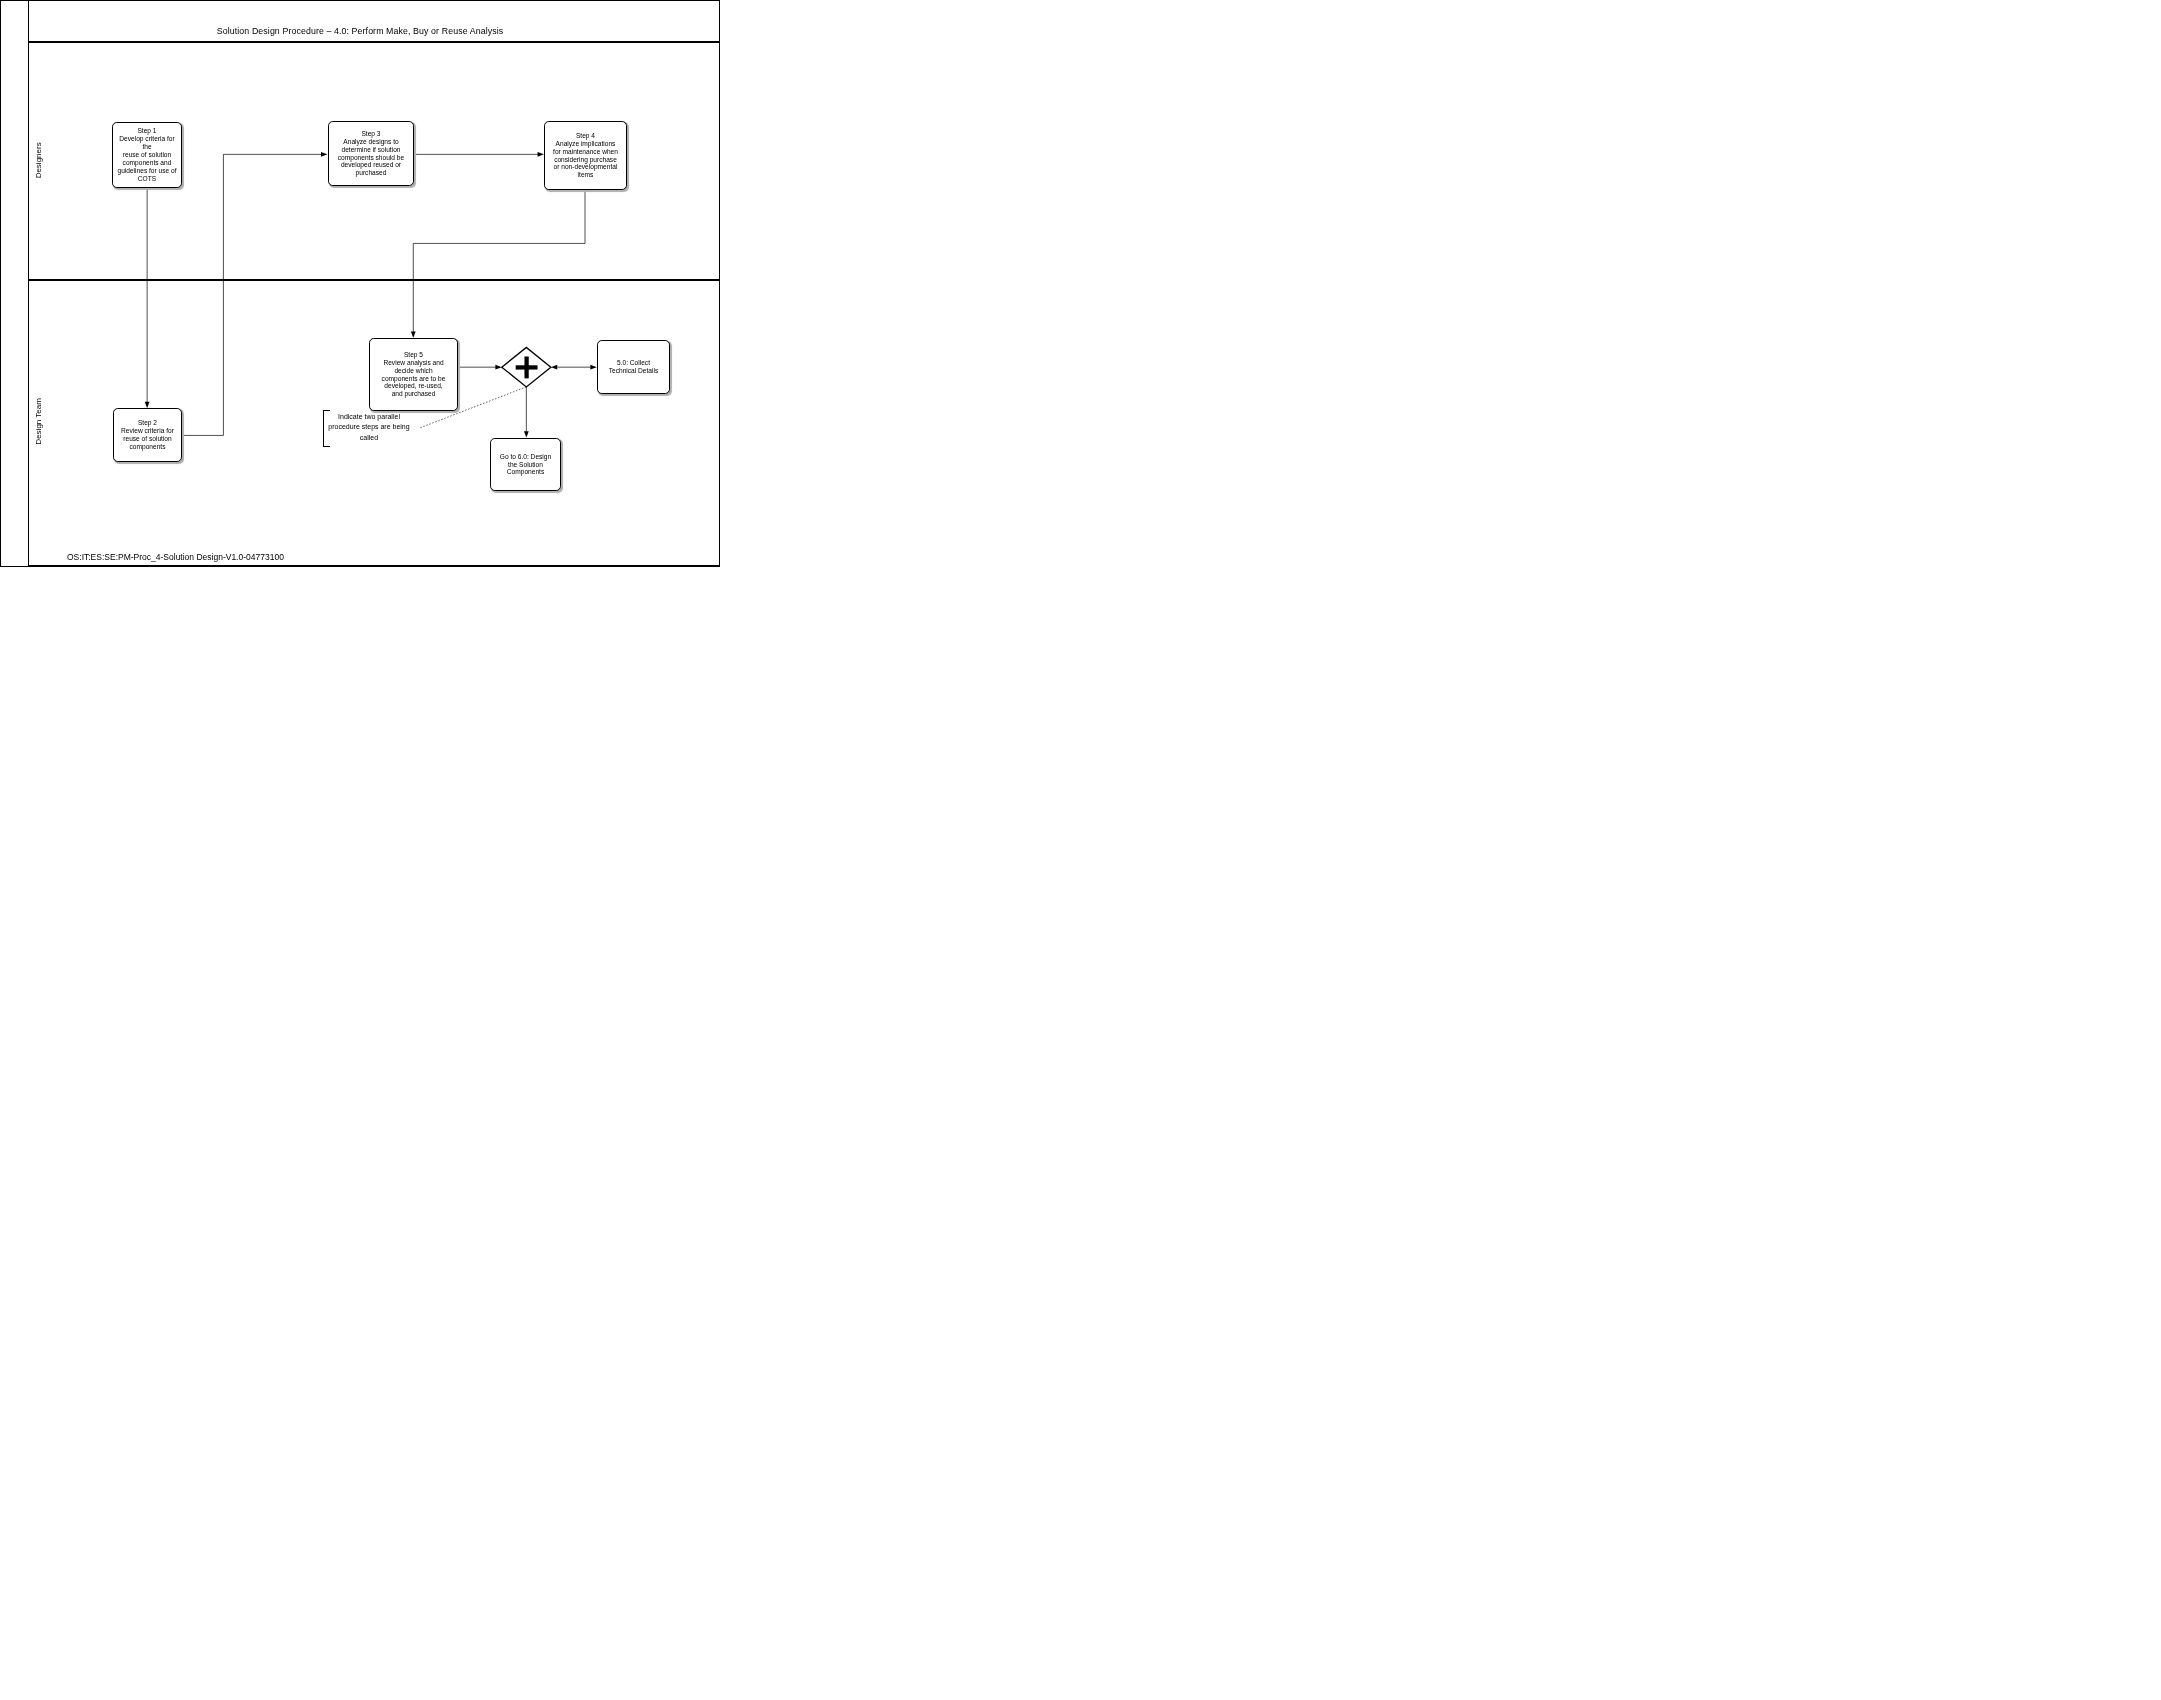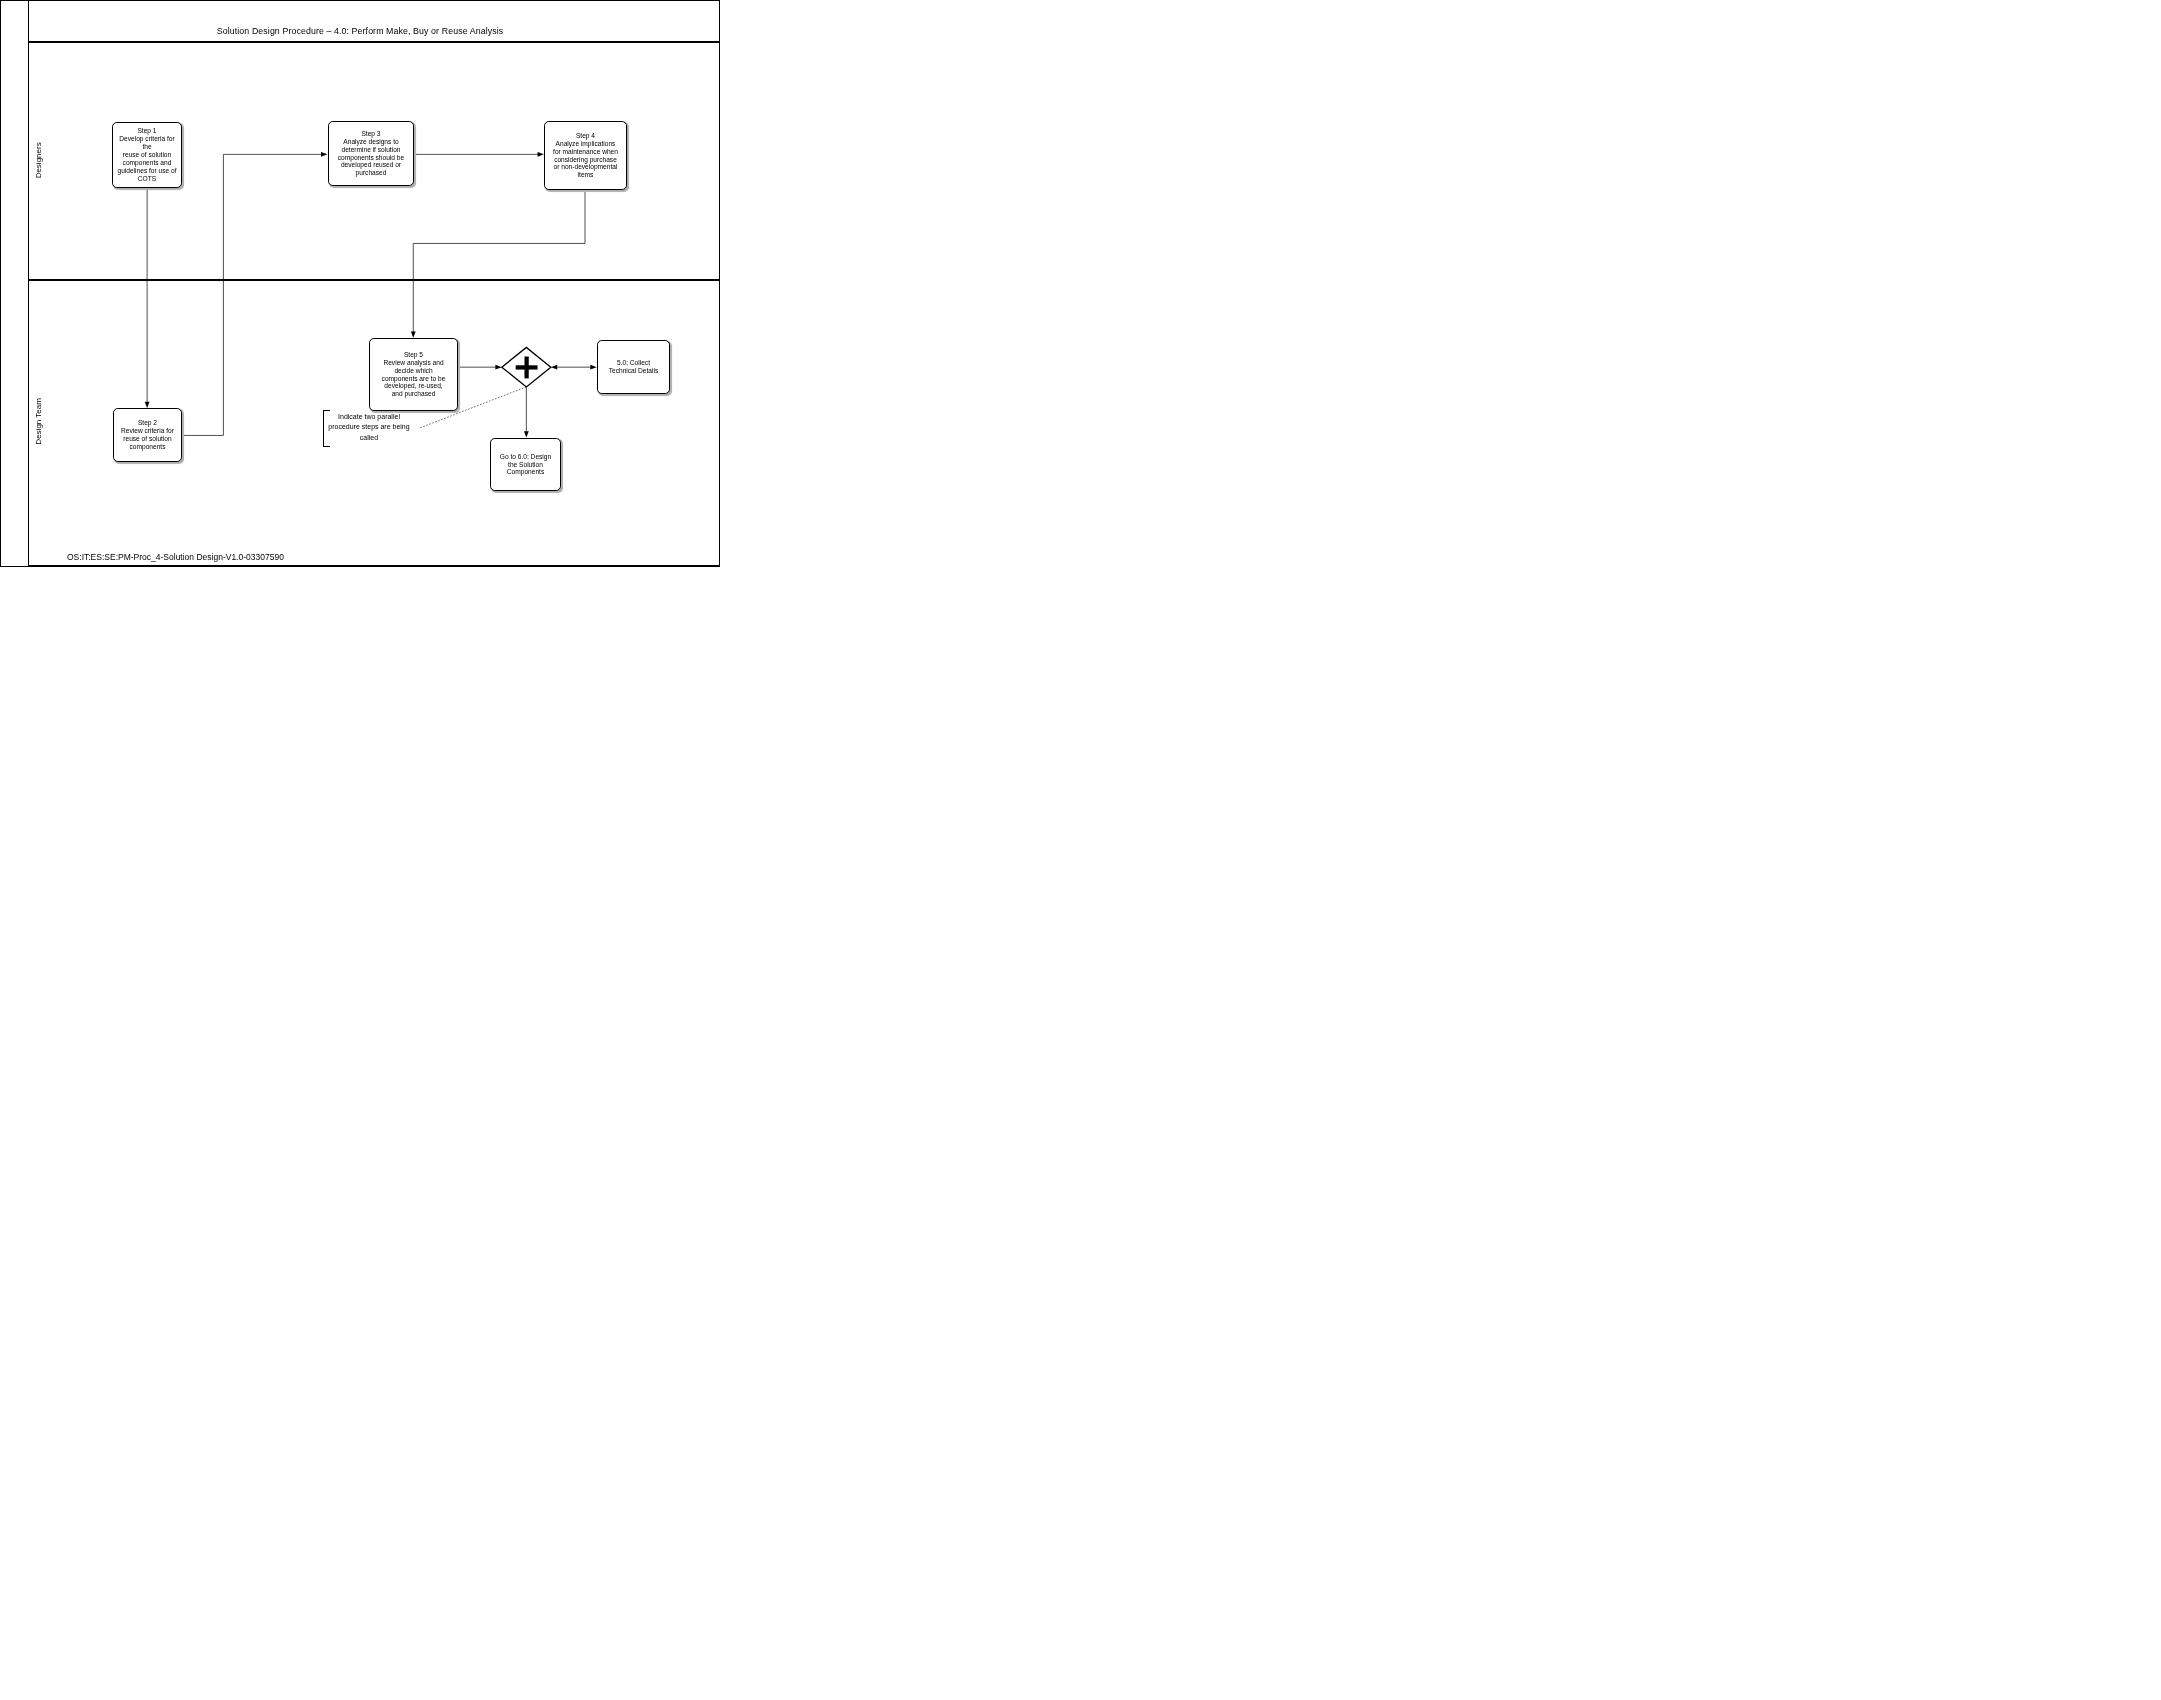--- a/index.html
+++ b/index.html
@@ -49,21 +49,21 @@
 <body>
 
 <div class="page">
 
   <div class="frameline v-pool"></div>
   <div class="frameline h-title"></div>
   <div class="frameline h-lane"></div>
   <div class="frameline h-bottom"></div>
 
   <div class="title">Solution Design Procedure – 4.0: Perform Make, Buy or Reuse Analysis</div>
-  <div class="footer">OS:IT:ES:SE:PM-Proc_4-Solution Design-V1.0-03307590</div>
+  <div class="footer">OS:IT:ES:SE:PM-Proc_4-Solution Design-V1.0-04773100</div>
 
   <div class="lane-label" style="left:-15px; top:154px;">Designers</div>
   <div class="lane-label" style="left:-15px; top:415px;">Design Team</div>
 
   <svg class="overlay" viewBox="0 0 1350 1062">
 
     <line x1="274" y1="349" x2="274" y2="752" stroke="#000" stroke-width="1.3"></line>
     <polygon points="269.5,751 278.5,751 274,763" fill="#000"></polygon>
 
     <polyline points="340,814 417,814 417,287 601,287" fill="none" stroke="#000" stroke-width="1.3"></polyline>

